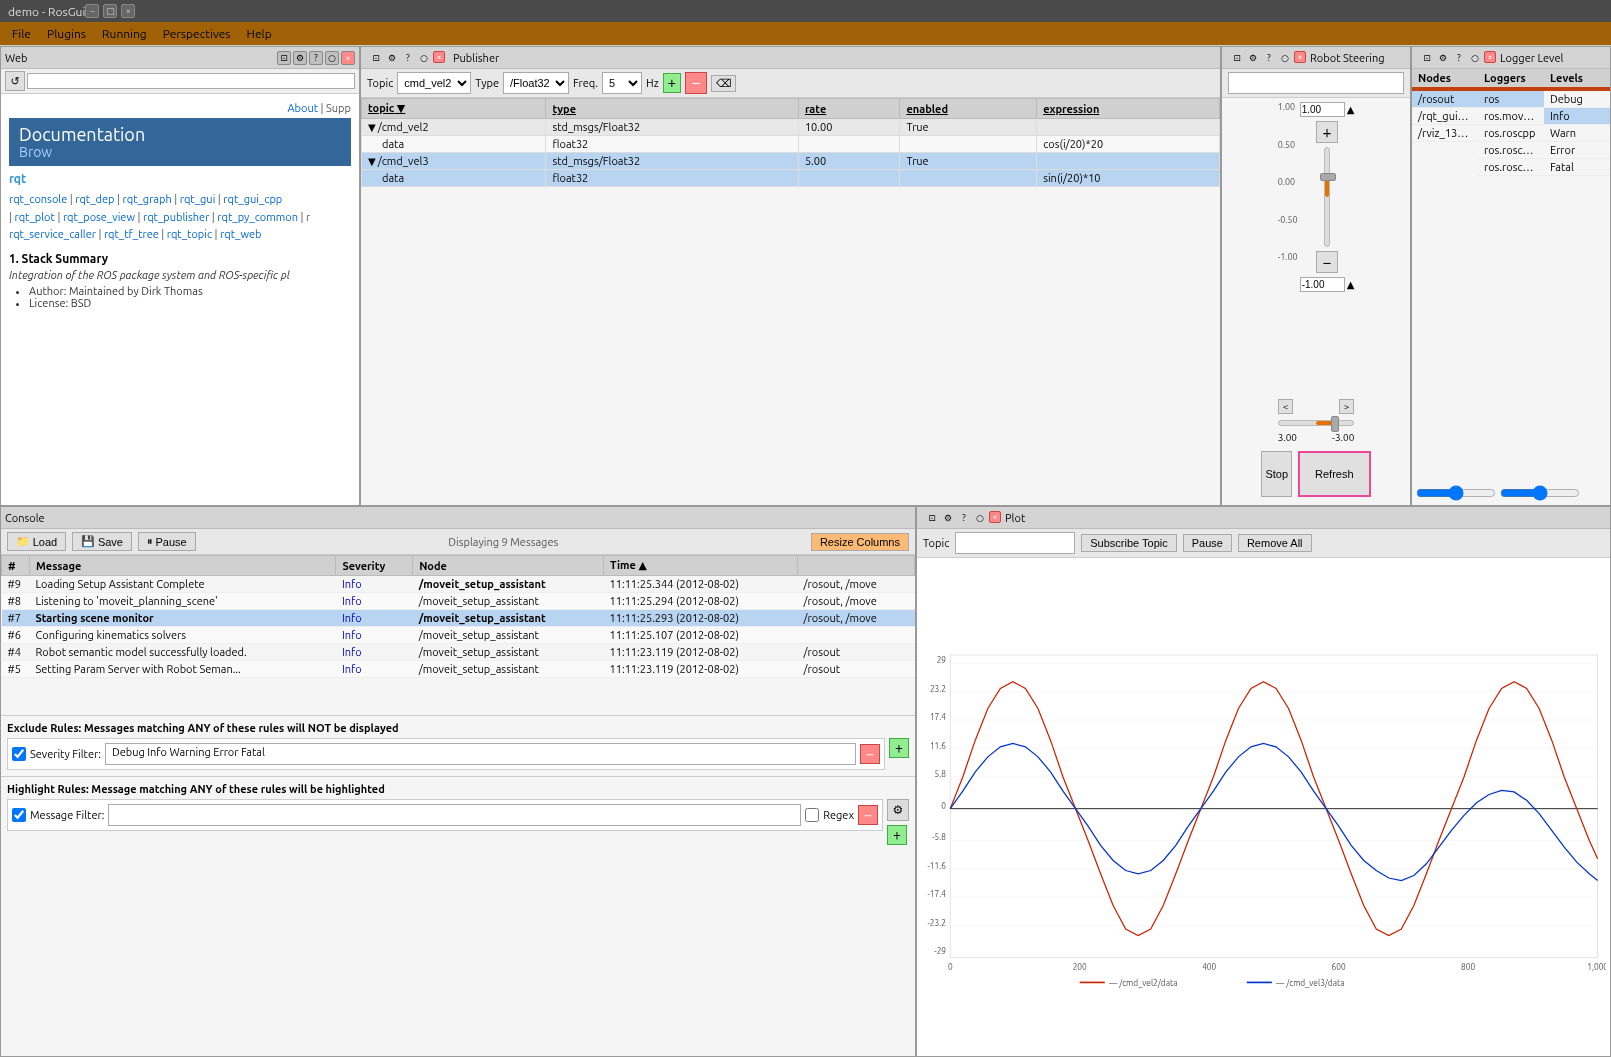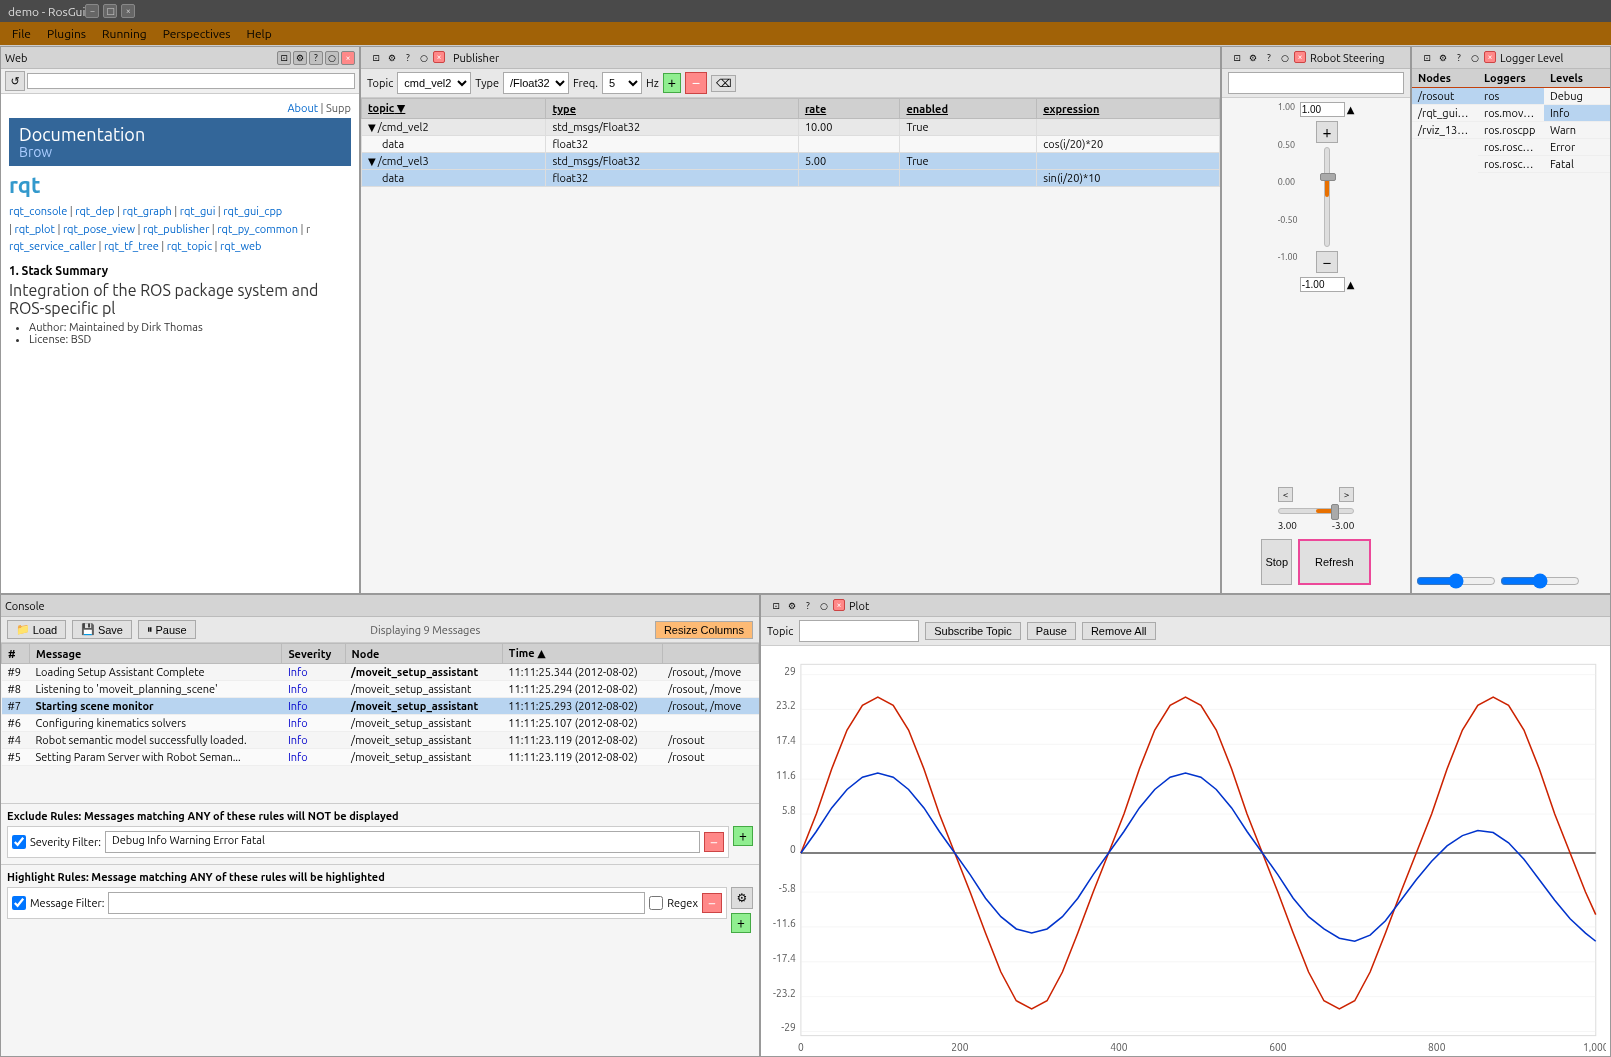--- a/index.html
+++ b/index.html
@@ -11,46 +11,46 @@
     #titlebar .win-btn { width: 14px; height: 14px; border-radius: 2px; border: 1px solid #888; background: #666; cursor: pointer; display: flex; align-items: center; justify-content: center; font-size: 9px; color: #ccc; }
     
     
     #menubar { background: #a16207; height: 24px; display: flex; align-items: center; padding: 0 4px; border-bottom: 1px solid #ccc; }
     #menubar .menu-item { padding: 2px 8px; font-size: 12px; cursor: pointer; }
     
     
     #main { display: flex; flex-direction: column; height: calc(1057px - 46px); }
     
     
-    #top-row { display: flex; height: 548px; }
+    #top-row { display: flex; height: 460px; }
     
     
     #web-panel { width: 360px; background: #fff; border: 1px solid #999; display: flex; flex-direction: column; }
     #web-panel .panel-titlebar { background: #d4d4d4; height: 22px; display: flex; align-items: center; padding: 0 4px; font-size: 11px; border-bottom: 1px solid #bbb; }
     #web-panel .panel-btns { display: flex; gap: 2px; margin-left: auto; }
     #web-panel .panel-btn { width: 14px; height: 14px; border-radius: 2px; border: 1px solid #888; background: #c0c0c0; font-size: 9px; display: flex; align-items: center; justify-content: center; cursor: pointer; }
     #web-address-bar { display: flex; align-items: center; padding: 2px 4px; background: #f0f0f0; border-bottom: 1px solid #ccc; }
     #web-address-bar input { flex: 1; font-size: 11px; border: 1px solid #aaa; padding: 1px 4px; }
     #web-address-bar .nav-btn { width: 20px; height: 20px; background: #e0e0e0; border: 1px solid #aaa; margin-right: 2px; display: flex; align-items: center; justify-content: center; cursor: pointer; font-size: 11px; }
     #web-content { flex: 1; overflow: hidden; background: #fff; padding: 8px; }
     .ros-logo { display: flex; align-items: center; margin-bottom: 4px; }
     .ros-logo .ros-icon { width: 32px; height: 32px; background: #3399cc; border-radius: 4px; margin-right: 6px; display: flex; align-items: center; justify-content: center; }
     .ros-logo .ros-icon svg { width: 24px; height: 24px; }
     .ros-title { font-size: 26px; font-weight: bold; color: #3399cc; }
     .ros-nav { font-size: 11px; color: #555; text-align: right; margin-bottom: 4px; }
     .ros-nav a { color: #0066cc; }
     .ros-doc-header { background: #336699; color: white; padding: 6px 10px; margin-bottom: 6px; }
     .ros-doc-header .doc-title { font-size: 18px; }
     .ros-doc-header .doc-sub { font-size: 14px; color: #aaccff; }
-    .rqt-title { color: #3399cc; font-size: 22px; font-weight: bold; margin: 6px 0; }
+    .rqt-title { color: #3399cc; font-size: 12px; font-weight: bold; margin: 6px 0; }
     .rqt-links { font-size: 11px; color: #555; line-height: 1.6; }
     .rqt-links a { color: #0066cc; }
     .stack-summary { margin-top: 8px; }
     .stack-summary h2 { font-size: 12px; font-weight: bold; margin-bottom: 4px; }
-    .stack-summary p { font-size: 16px; color: #333; }
+    .stack-summary p { font-size: 11px; color: #333; font-style: italic; }
     .stack-summary ul { margin-left: 20px; font-size: 11px; color: #333; margin-top: 4px; }
     
     
     #publisher-panel { flex: 1; background: #f5f5f5; border: 1px solid #999; display: flex; flex-direction: column; }
     #publisher-panel .panel-titlebar { background: #d4d4d4; height: 22px; display: flex; align-items: center; padding: 0 4px; font-size: 11px; border-bottom: 1px solid #bbb; gap: 4px; }
     .pub-toolbar { display: flex; align-items: center; padding: 3px 6px; background: #e8e8e8; border-bottom: 1px solid #ccc; gap: 4px; flex-wrap: wrap; }
     .pub-toolbar label { font-size: 11px; }
     .pub-toolbar select { font-size: 11px; height: 22px; border: 1px solid #aaa; background: #fff; padding: 0 2px; }
     .pub-toolbar .btn-green { background: #90EE90; border: 1px solid #4a4; padding: 1px 4px; font-size: 14px; cursor: pointer; }
     .pub-toolbar .btn-red { background: #ff8888; border: 1px solid #c44; padding: 1px 4px; font-size: 11px; cursor: pointer; color: white; }
@@ -74,33 +74,33 @@
     .hslider-vals { display: flex; justify-content: space-between; font-size: 10px; }
     .stop-refresh-row { display: flex; gap: 6px; padding: 4px; }
     .stop-btn { flex: 1; background: #e0e0e0; border: 1px solid #aaa; padding: 3px; font-size: 11px; cursor: pointer; text-align: center; }
     .refresh-btn { flex: 1; background: #e0e0e0; border: 2px solid #ec4899; padding: 15px; font-size: 11px; cursor: pointer; text-align: center; }
     
     
     #logger-panel { width: 200px; background: #f5f5f5; border: 1px solid #999; display: flex; flex-direction: column; }
     #logger-panel .panel-titlebar { background: #d4d4d4; height: 22px; display: flex; align-items: center; padding: 0 4px; font-size: 11px; border-bottom: 1px solid #bbb; }
     .logger-body { flex: 1; display: flex; gap: 0; }
     .logger-col { flex: 1; overflow: auto; }
-    .logger-col-header { background: #d0d0d0; padding: 3px 6px; font-size: 11px; font-weight: bold; border-bottom: 1px solid #c2410c; }
+    .logger-col-header { background: #d0d0d0; padding: 3px 6px; font-size: 11px; font-weight: bold; border-bottom: 4px solid #c2410c; }
     .logger-item { padding: 2px 6px; font-size: 11px; border-bottom: 1px solid #eee; white-space: nowrap; overflow: hidden; text-overflow: ellipsis; }
     .logger-item.selected { background: #b8d4f0; }
     .logger-level-item { padding: 2px 6px; font-size: 11px; border-bottom: 1px solid #eee; cursor: pointer; }
     .logger-level-item.selected { background: #b8d4f0; }
     .logger-footer { padding: 4px; display: flex; gap: 4px; }
     .logger-footer-slider { width: 100%; }
     
     
     #bottom-row { display: flex; flex: 1; }
     
     
-    #console-panel { width: 760px; background: #f5f5f5; border: 1px solid #999; display: flex; flex-direction: column; }
+    #console-panel { width: 916px; background: #f5f5f5; border: 1px solid #999; display: flex; flex-direction: column; }
     #console-panel .panel-titlebar { background: #d4d4d4; height: 22px; display: flex; align-items: center; padding: 0 4px; font-size: 11px; border-bottom: 1px solid #bbb; }
     .console-toolbar { display: flex; align-items: center; padding: 3px 6px; background: #e8e8e8; border-bottom: 1px solid #ccc; gap: 6px; }
     .console-btn { background: #e0e0e0; border: 1px solid #aaa; padding: 2px 8px; font-size: 11px; cursor: pointer; display: flex; align-items: center; gap: 3px; }
     .console-status { font-size: 11px; margin-left: auto; color: #555; }
     .resize-cols-btn { background: #fdba74; border: 1px solid #aaa; padding: 2px 8px; font-size: 11px; cursor: pointer; margin-left: auto; }
     
     .console-table { flex: 0 0 auto; height: 160px; overflow: auto; }
     .console-table table { width: 100%; border-collapse: collapse; font-size: 11px; }
     .console-table th { background: #d0d0d0; padding: 3px 6px; border: 1px solid #bbb; font-weight: bold; text-align: left; cursor: pointer; }
     .console-table td { padding: 2px 6px; border-bottom: 1px solid #eee; }

